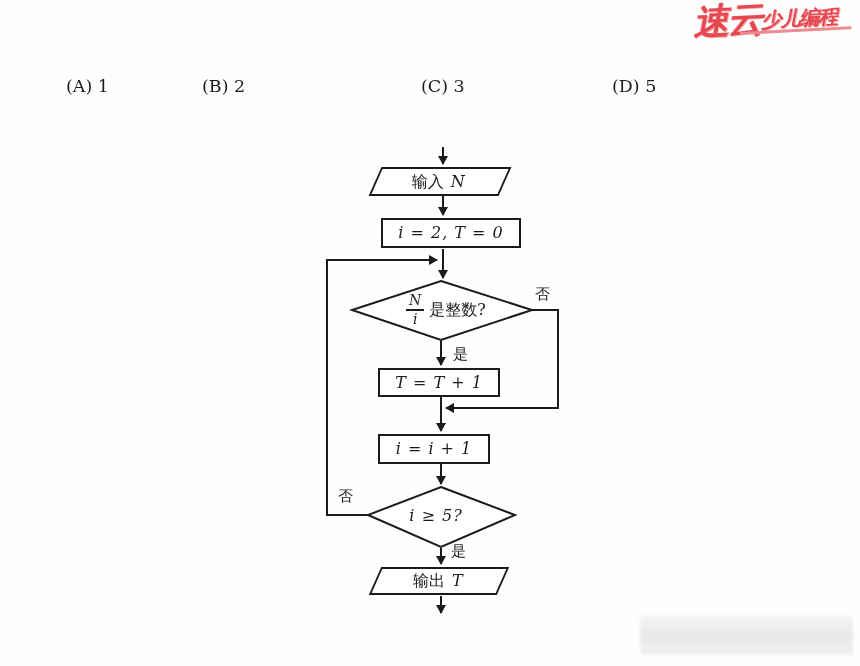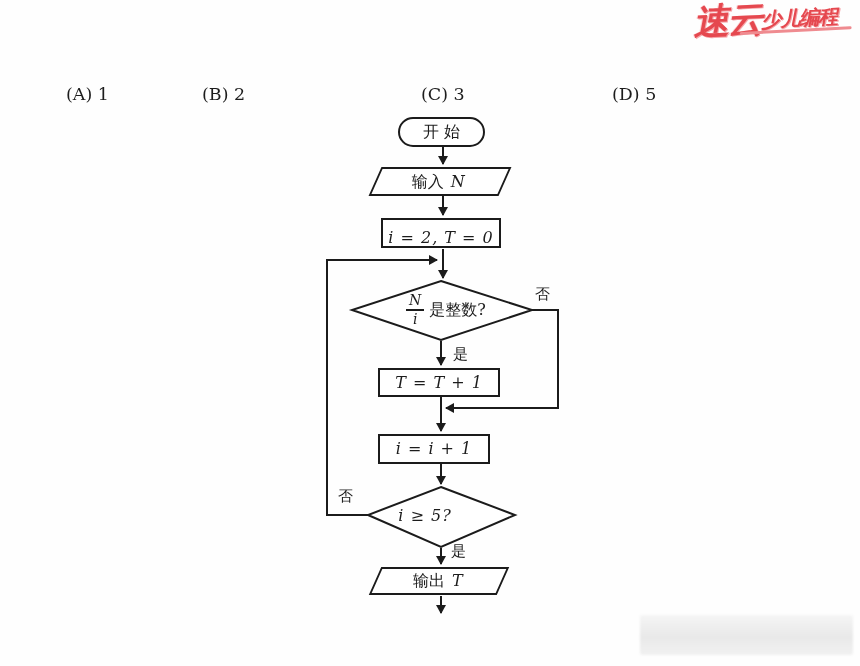--- a/index.html
+++ b/index.html
@@ -6,21 +6,21 @@
   .page{
     position:relative;width:860px;height:666px;background:#fefefe;overflow:hidden;
     font-family:"DejaVu Serif","Liberation Serif",serif;color:#1c1c1c;
   }
   
   .question{
     position:absolute;left:48px;top:33px;width:760px;
     font-size:17.5px;line-height:1.35;letter-spacing:.3px;white-space:nowrap;
   }
   .mvar{font-style:italic;font-family:"DejaVu Serif","Liberation Serif",serif;padding:0 2px;}
-  .options{position:absolute;left:0;top:76px;width:860px;height:26px;font-size:17.5px;margin-top:8px;}
+  .options{position:absolute;left:0;top:76px;width:860px;height:26px;font-size:17.5px;}
   .opt{position:absolute;top:0;white-space:nowrap;}
   .opt-a{left:66px;} .opt-b{left:202px;} .opt-c{left:421px;} .opt-d{left:612px;}
   
   .watermark{
     position:absolute;left:693px;top:-6px;width:170px;height:48px;
     transform:rotate(-3deg);white-space:nowrap;pointer-events:none;
     font-weight:bold;font-family:"DejaVu Serif","Liberation Serif",serif;
   }
   .wm-big{
     font-size:36px;font-style:italic;letter-spacing:-2px;
@@ -96,32 +96,29 @@
         <path d="M441 341 L441 365" marker-end="url(#arw)"></path>
         <path d="M441 397 L441 431" marker-end="url(#arw)"></path>
         <path d="M441 464 L441 484" marker-end="url(#arw)"></path>
         <path d="M441 548 L441 564" marker-end="url(#arw)"></path>
         <path d="M441 596 L441 613" marker-end="url(#arw)"></path>
         <polygon points="441,281 532,310 441,340 352,310" fill="#ffffff"></polygon>
         <polygon points="441,487 515,515 441,547 368,515" fill="#ffffff"></polygon>
       </g>
     </svg>
 
-    <div class="node stadium" style="left:398px;top:117px;width:87px;height:30px;">
-      <span>开 始</span>
-    </div>
 
     <div class="node skewed" style="left:375px;top:167px;width:130px;height:29px;">
       <span class="unskew">
         <span>输入</span>&nbsp;
         <span class="mvar">N</span>
       </span>
     </div>
 
-    <div class="node" style="left:381px;top:218px;width:120px;height:30px;align-items:flex-end;">
+    <div class="node" style="left:381px;top:218px;width:140px;height:30px;">
       <span class="mathline">i = 2,  T = 0</span>
     </div>
 
     <div class="dtext" style="left:378px;top:288px;width:136px;height:44px;">
       <span class="frac">
         <span class="num">N</span>
         <span class="den">i</span>
       </span>
       <span>是整数?</span>
     </div>
@@ -130,21 +127,21 @@
     <div class="branch-label" style="left:453px;top:347px;">是</div>
 
     <div class="node" style="left:378px;top:368px;width:122px;height:29px;justify-content:center;">
       <span class="mathline">T = T + 1</span>
     </div>
 
     <div class="node" style="left:378px;top:434px;width:112px;height:30px;">
       <span class="mathline">i = i + 1</span>
     </div>
 
-    <div class="dtext mathline" style="left:389px;top:505px;width:72px;height:22px;">
+    <div class="dtext mathline" style="left:400px;top:505px;width:72px;height:22px;">
       <span>i ≥ 5?</span>
     </div>
 
     <div class="branch-label" style="left:338px;top:489px;">否</div>
     <div class="branch-label" style="left:451px;top:544px;">是</div>
 
     <div class="node skewed" style="left:375px;top:567px;width:128px;height:28px;">
       <span class="unskew">
         <span>输出</span>&nbsp;
         <span class="mvar">T</span>

